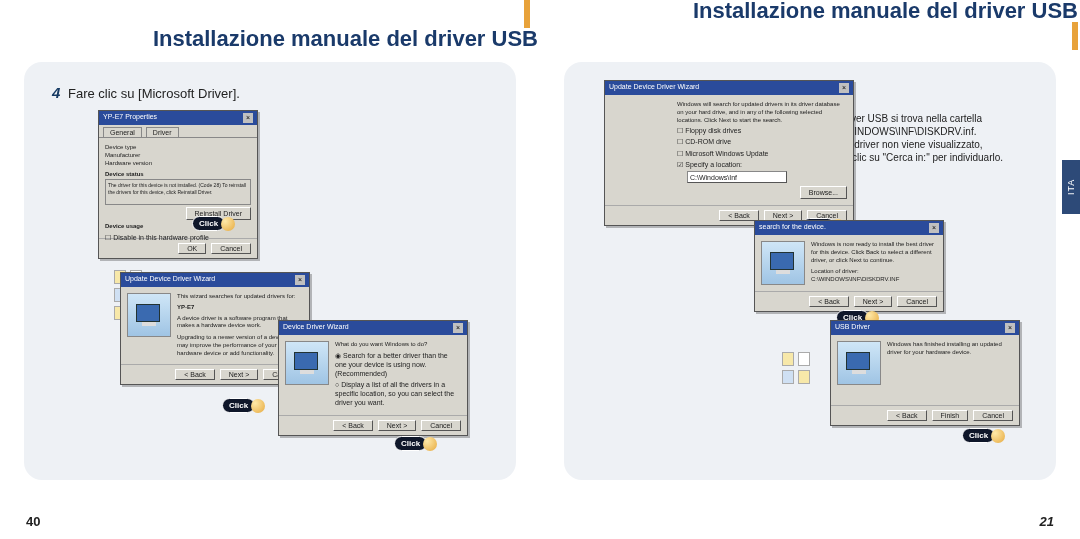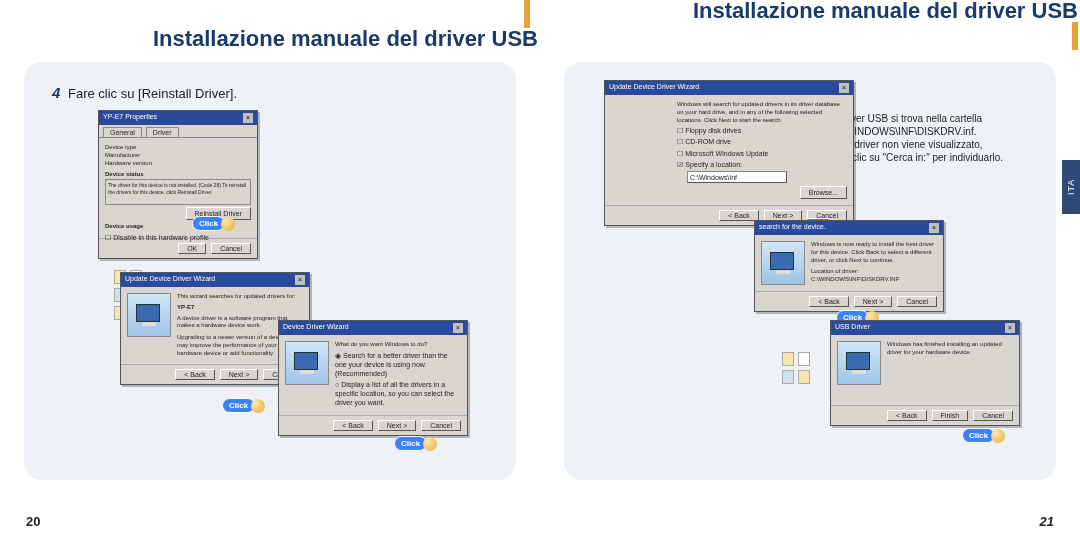--- a/index.html
+++ b/index.html
@@ -183,21 +183,21 @@
     border-left-color:#888;
     height:12px;
     width:100px;
     display:inline-block;
     font-size:7px;
     padding:0 2px;
     line-height:12px;
   }
   .click-bubble {
     position:absolute;
-    background:#3b82f6;
+    background:#0f172a;
     color:#fff;
     font-size:8px;
     font-weight:bold;
     padding:2px 6px;
     border-radius:10px;
     border:1px solid #fff;
   }
   .click-bubble::before{
     content:"";
     position:absolute;
@@ -253,21 +253,21 @@
 
   <div class="page left">
     <div class="title-bar">
       <div class="title-accent"></div>
       <div class="title-text">Installazione manuale del driver USB</div>
     </div>
 
     <div class="content-panel">
       <div class="step-line">
         <span class="step-num">4</span>
-        <span>Fare clic su [Reinstall Driver].</span>
+        <span>Fare clic su [Microsoft Driver].</span>
       </div>
 
       <div class="mini-icons" style="left:90px; top:208px;">
         <div class="doc-icon y"></div>
         <div class="doc-icon"></div>
         <div class="doc-icon b"></div>
         <div class="doc-icon"></div>
         <div class="doc-icon y"></div>
       </div>
 
@@ -336,21 +336,21 @@
         </div>
         <div class="btnrow">
           <span class="wbtn">&lt; Back</span>
           <span class="wbtn">Next &gt;</span>
           <span class="wbtn">Cancel</span>
         </div>
       </div>
       <div class="click-bubble" style="left:370px; top:374px;">Click</div>
 
     </div>
-    <div class="page-number">20</div>
+    <div class="page-number">40</div>
   </div>
 
   <div class="page right">
     <div class="title-bar">
       <div class="title-text">Installazione manuale del driver USB</div>
       <div class="title-accent"></div>
     </div>
 
     <div class="side-tab">ITA</div>
 

